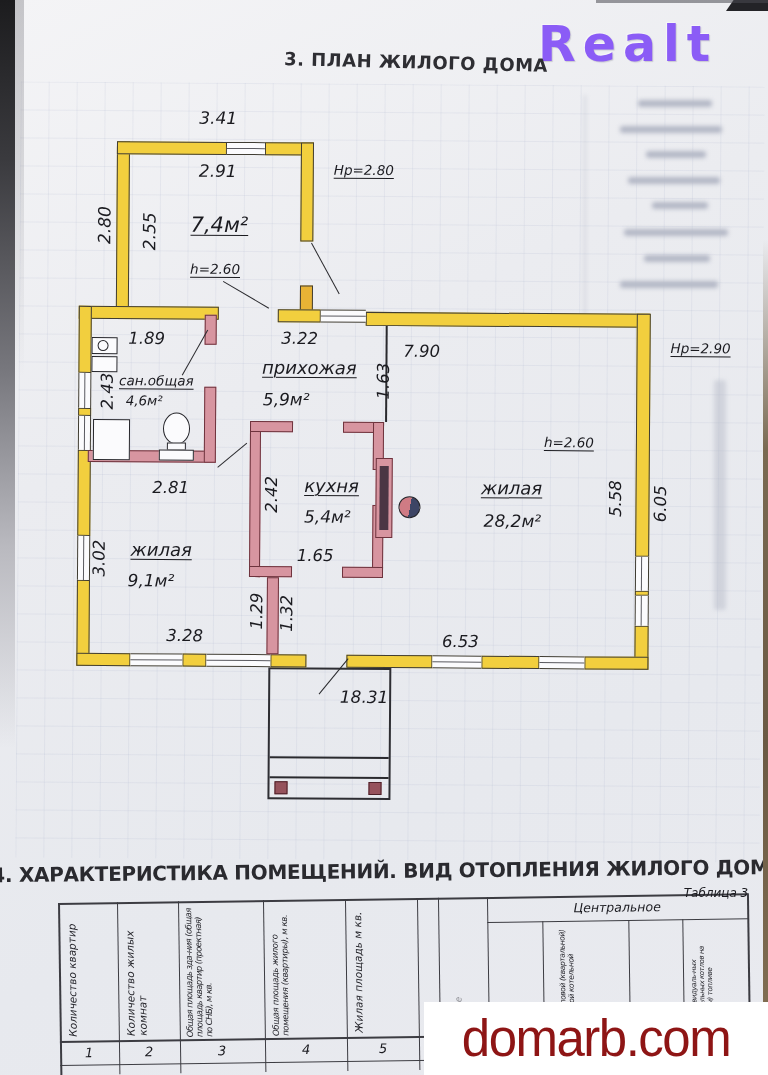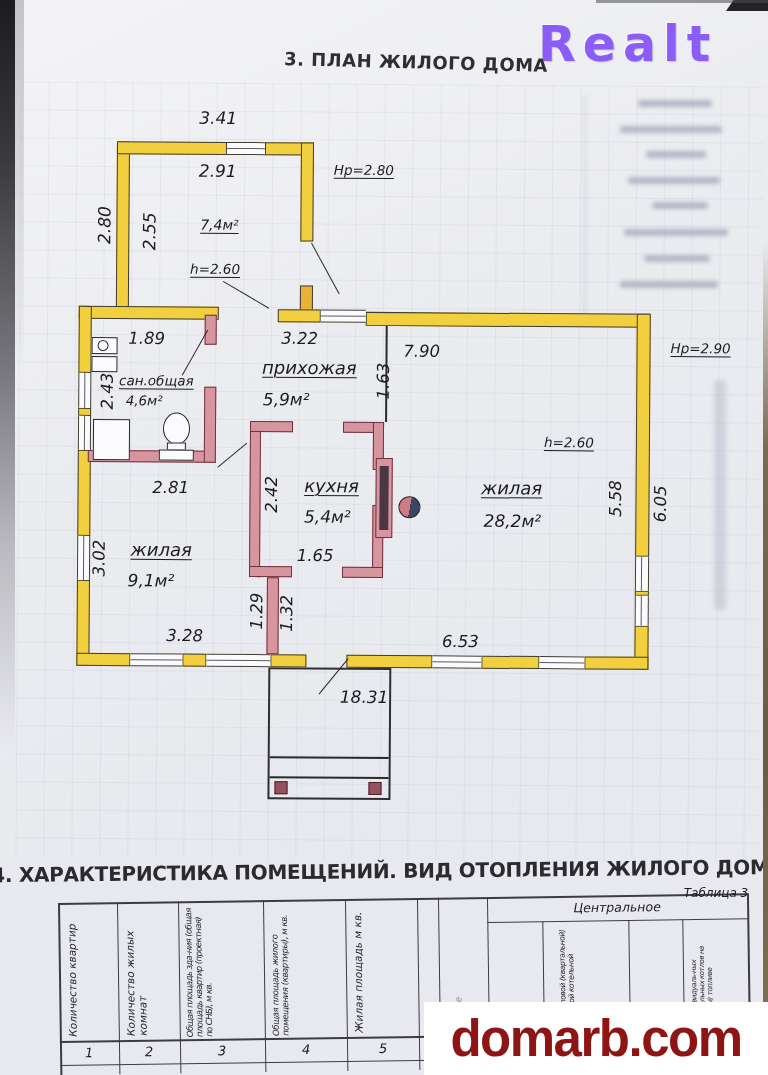--- a/index.html
+++ b/index.html
@@ -14,42 +14,42 @@
     position:absolute;left:18px;top:84px;width:744px;height:776px;opacity:.75;
     background-image:
       linear-gradient(to right, rgba(148,158,190,.17) 1px, transparent 1px),
       linear-gradient(to bottom, rgba(148,158,190,.17) 1px, transparent 1px);
     background-size:28px 28px;transform:rotate(.4deg);
   }
   
   .lbl{position:absolute;transform:translate(-50%,-50%);font-style:italic;white-space:nowrap;color:#1b1b20;z-index:30}
   .lbl.rot{transform:translate(-50%,-50%) rotate(-90deg)}
   .ul{text-decoration:underline;text-underline-offset:3px;text-decoration-thickness:1.2px}
-  .s13{font-size:13.5px}.s16{font-size:16.5px}.s17{font-size:17px}.s18{font-size:18px;font-weight:500}.s20{font-size:14px}
+  .s13{font-size:13.5px}.s16{font-size:16.5px}.s17{font-size:17px}.s18{font-size:18px;font-weight:500}.s20{font-size:21px}
   
   .wy{position:absolute;background:#f2cf3e;border:1.5px solid #403d33;box-sizing:border-box;z-index:10}
   .wy.dk{background:#e8b335}
   .wp{position:absolute;background:#d795a0;border:1.4px solid #6e333d;box-sizing:border-box;z-index:12}
   .winh{position:absolute;background:#fbfbfd;border:1.5px solid #403d33;border-left:none;border-right:none;box-sizing:border-box;z-index:11}
   .winh::after{content:"";position:absolute;left:0;right:0;top:44%;border-top:1.1px solid #5a5a60}
   .winv{position:absolute;background:#fbfbfd;border:1.5px solid #403d33;border-top:none;border-bottom:none;box-sizing:border-box;z-index:11}
   .winv::after{content:"";position:absolute;top:0;bottom:0;left:44%;border-left:1.1px solid #5a5a60}
   .tl{position:absolute;background:#2a2a2e;z-index:13}
   .diag{position:absolute;height:1.4px;background:#2a2a2e;transform-origin:0 50%;z-index:13}
   .fix{position:absolute;background:#fbfbfd;border:1.6px solid #26262b;box-sizing:border-box;z-index:14}
   
   .tline{position:absolute;background:#3c3c42;z-index:22}
   .vhead{position:absolute;writing-mode:vertical-rl;transform:rotate(180deg);font-style:italic;color:#26262c;line-height:1.14;z-index:23}
   
   .bleed{position:absolute;background:#b4b8c6;filter:blur(2px);border-radius:3px;z-index:5}
   .realt{position:absolute;left:538px;top:16px;font-size:49px;font-weight:bold;letter-spacing:7px;
          color:#8b5cf6;text-shadow:-1px -1px 0 #f6f6f8,1px 1px 1px #c9c9d1;z-index:6}
   .domarb{position:absolute;left:424px;top:1002px;width:344px;height:73px;background:#ffffff;z-index:60;
           display:flex;align-items:center;justify-content:center;
-          font-family:"Liberation Sans","DejaVu Sans",sans-serif;font-weight:bold;font-size:51px;
+          font-family:"Liberation Sans","DejaVu Sans",sans-serif;font-weight:normal;font-size:51px;
           letter-spacing:-1.5px;color:#8e1515}
   .edgeL{position:absolute;left:0;top:0;width:15px;height:880px;z-index:55;
          background:linear-gradient(180deg,#1c1c1e 0%,#3a3a3e 18%,#77777d 42%,#b9b9bf 62%,rgba(200,200,205,0) 85%)}
   .edgeL2{position:absolute;left:10px;top:0;width:14px;height:420px;z-index:54;opacity:.45;
           background:linear-gradient(180deg,#8a8a90 0%,rgba(180,180,188,0) 90%)}
   .edgeR{position:absolute;right:0;top:240px;width:5px;height:835px;z-index:55;
          background:linear-gradient(180deg,rgba(120,100,75,0) 0%,#7a6a52 25%,#6b5a44 60%,#857255 100%)}
   .cornerTR{position:absolute;left:726px;top:0;width:42px;height:11px;background:#232327;z-index:55;
             clip-path:polygon(18% 0,100% 0,100% 100%,0 100%)}
   .toplineTR{position:absolute;left:596px;top:0;width:172px;height:3px;background:#4a4a52;opacity:.55;z-index:55}

